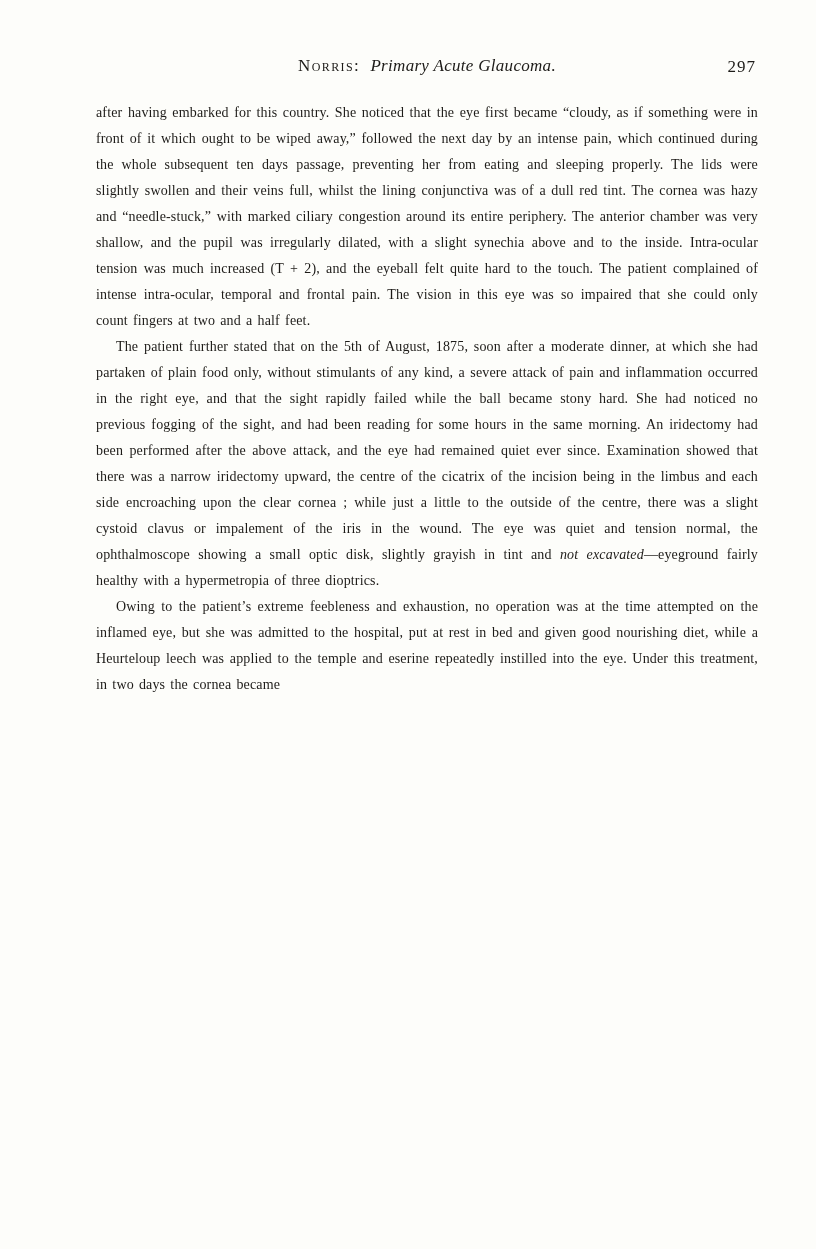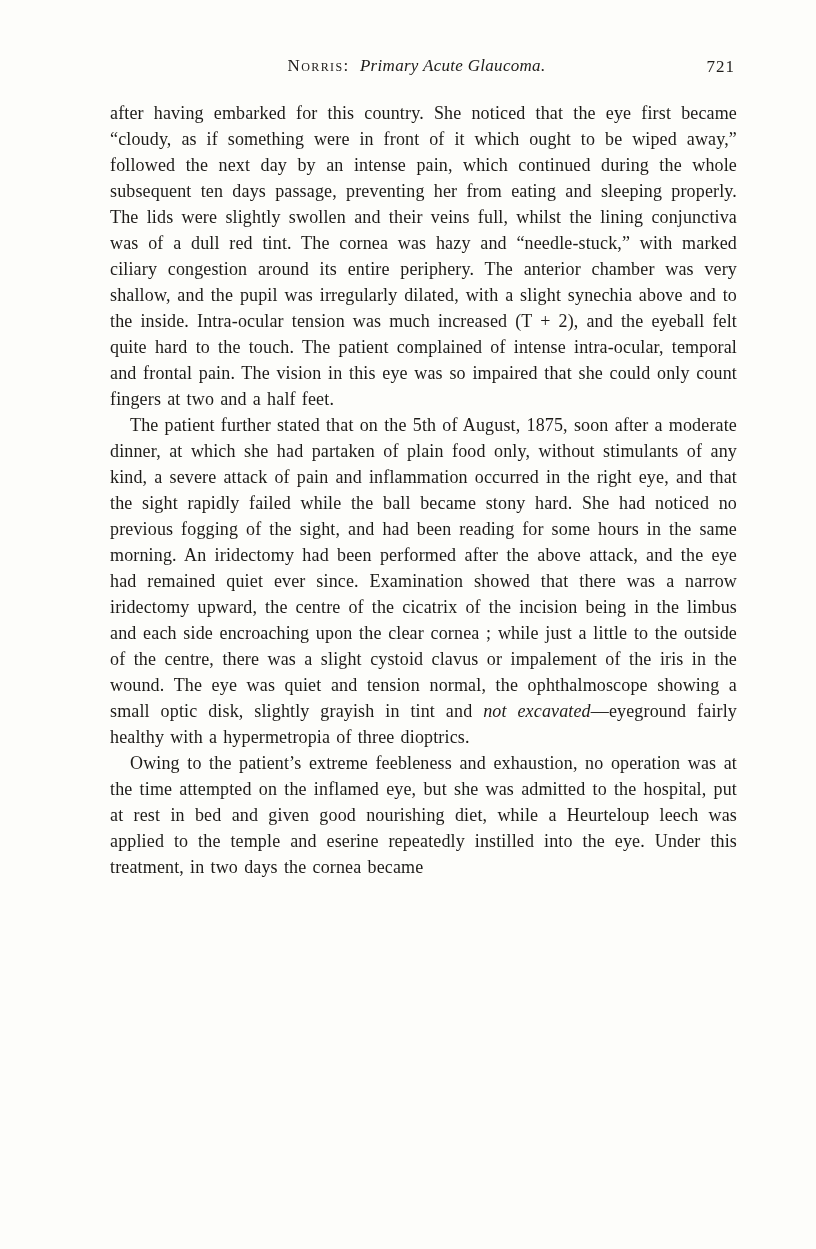--- a/index.html
+++ b/index.html
@@ -5,21 +5,21 @@
   * { box-sizing: border-box; }
   html, body { margin: 0; padding: 0; background: #ffffff; }
 
   .page {
     width: 816px;
     height: 1249px;
     background: #fdfdfa;
     color: #1d1b18;
     font-family: "Liberation Serif", "DejaVu Serif", serif;
     position: relative;
-    padding: 56px 79px 0 96px;
+    padding: 56px 58px 0 96px;
     overflow: hidden;
   }
 
   .running-header {
     position: relative;
     height: 26px;
     margin-bottom: 18px;
     font-size: 17px;
     text-align: center;
     white-space: nowrap;
@@ -35,40 +35,39 @@
   }
   .running-header .pagenum {
     position: absolute;
     right: 2px;
     top: 1px;
     font-size: 17px;
     letter-spacing: 1px;
   }
 
   .body-text {
-    font-size: 18px;
+    font-size: 14px;
     line-height: 26px;
     text-align: justify;
     letter-spacing: 0.15px;
     word-spacing: 1.5px;
-    margin-left: 14px;
   }
   .body-text p { margin: 0; }
   .body-text p.indent { text-indent: 20px; }
   .body-text em { }
 </style>
 </head>
 <body>
 
 <div class="page">
 
   <div class="running-header">
     <span class="author">Norris:</span>
     <span class="head-title">Primary Acute Glaucoma.</span>
-    <span class="pagenum">721</span>
+    <span class="pagenum">297</span>
   </div>
 
   <div class="body-text">
     <p class="noindent">after having embarked for this country.  She noticed that the eye first became “cloudy, as if something were in front of it which ought to be wiped away,” followed the next day by an intense pain, which continued during the whole subsequent ten days passage, preventing her from eating and sleeping properly.  The lids were slightly swollen and their veins full, whilst the lining conjunctiva was of a dull red tint.  The cornea was hazy and “needle-stuck,” with marked ciliary congestion around its entire periphery.  The anterior chamber was very shallow, and the pupil was irregularly dilated, with a slight synechia above and to the inside.  Intra-ocular tension was much increased (T + 2), and the eyeball felt quite hard to the touch.  The patient complained of intense intra-ocular, temporal and frontal pain.  The vision in this eye was so impaired that she could only count fingers at two and a half feet.</p>
 
     <p class="indent"><span>The patient further stated that on the 5th of August, 1875, soon after a moderate dinner, at which she had partaken of plain food only, without stimulants of any kind, a severe attack of pain and inflammation occurred in the right eye, and that the sight rapidly failed while the ball became stony hard.  She had noticed no previous fogging of the sight, and had been reading for some hours in the same morning.  An iridectomy had been performed after the above attack, and the eye had remained quiet ever since.  Examination showed that there was a narrow iridectomy upward, the centre of the cicatrix of the incision being in the limbus and each side encroaching upon the clear cornea ; while just a little to the outside of the centre, there was a slight cystoid clavus or impalement of the iris in the wound.  The eye was quiet and tension normal, the ophthalmoscope showing a small optic disk, slightly grayish in tint and </span><em>not excavated</em><span>—eyeground fairly healthy with a hypermetropia of three dioptrics.</span></p>
 
     <p class="indent">Owing to the patient’s extreme feebleness and exhaustion, no operation was at the time attempted on the inflamed eye, but she was admitted to the hospital, put at rest in bed and given good nourishing diet, while a Heurteloup leech was applied to the temple and eserine repeatedly instilled into the eye.  Under this treatment, in two days the cornea became</p>
   </div>
 

